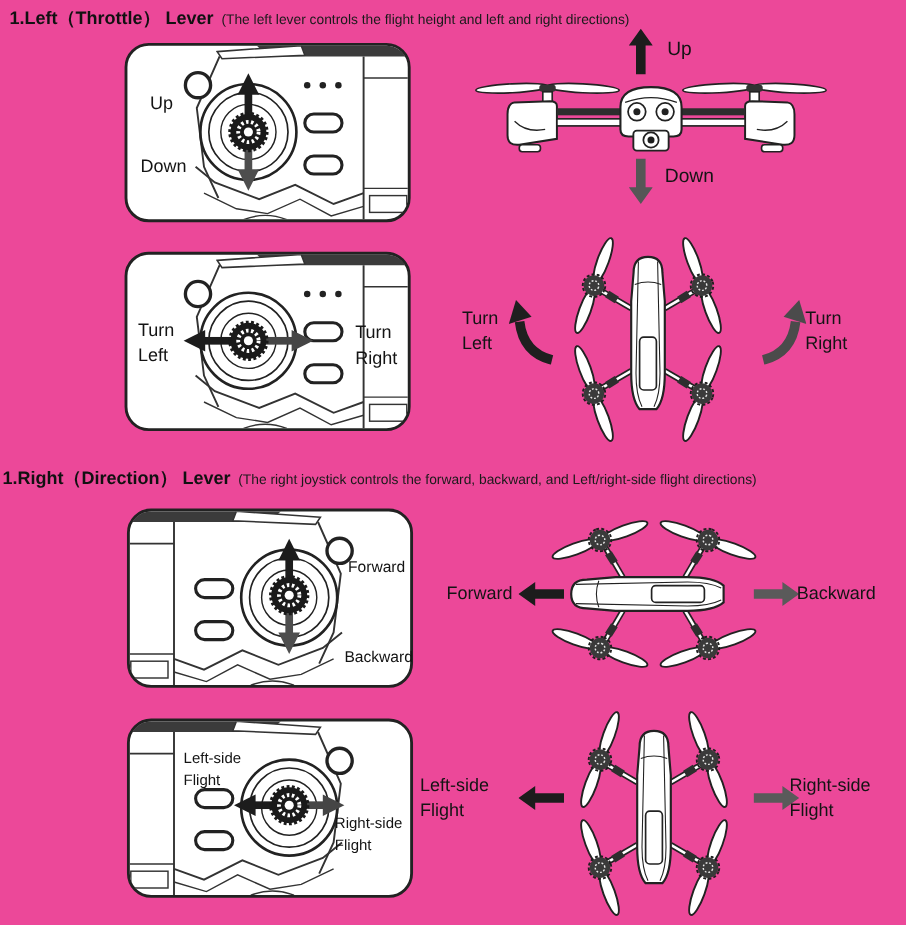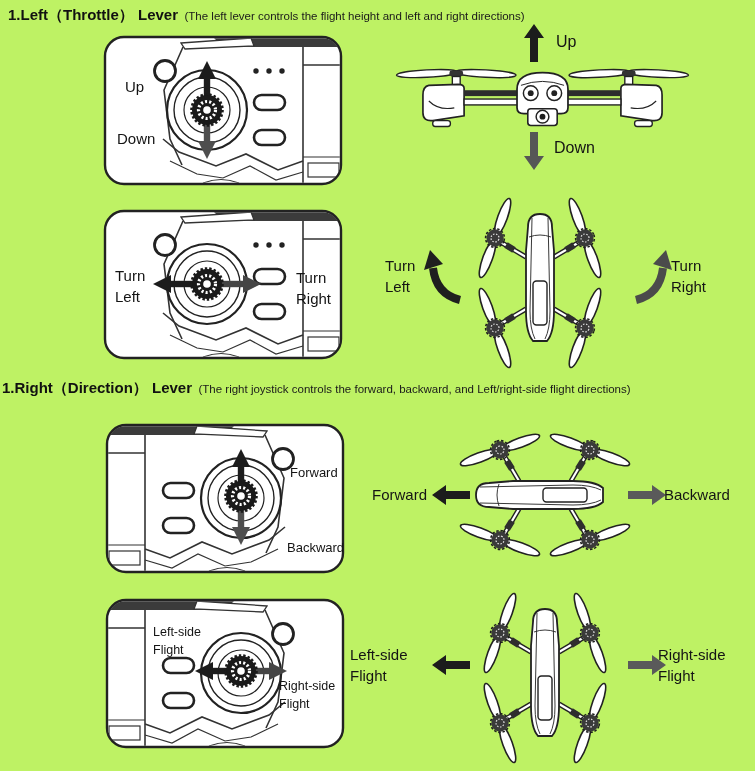--- a/index.html
+++ b/index.html
@@ -1,17 +1,17 @@
 <!DOCTYPE html>
 <html><head>
 <meta charset="utf-8">
 <style>
   html,body{margin:0;padding:0;background:#fff;}
   #page{
-    position:relative;width:755px;height:771px;background:#bef264;overflow:hidden;
+    position:relative;width:755px;height:771px;background:#ec4899;overflow:hidden;
     font-family:"Liberation Sans",sans-serif;color:#141414;
   }
   .abs{position:absolute;}
   .heading{position:absolute;white-space:nowrap;}
   .h-main{font-size:15px;font-weight:bold;color:#111;}
   .h-note{font-size:11.5px;font-weight:normal;color:#1a1a1a;margin-left:2px;}
   .box{position:absolute;width:240px;height:151px;}
   .box svg{position:absolute;left:0;top:0;}
   .lbl{
     position:absolute;font-size:15px;line-height:1.38;color:#141414;
@@ -205,21 +205,21 @@
     <path d="M36,52 Q12,46 9,20" fill="none" stroke="#1f1f1f" stroke-width="8"></path>
     <polygon points="6,2 0,22 19,16" fill="#1f1f1f"></polygon>
     </svg>
   <svg class="abs" style="left:630px;top:248px" width="42" height="56" viewBox="0 0 42 56">
     <path d="M6,52 Q30,46 33,20" fill="none" stroke="#4b4b4b" stroke-width="8"></path>
     <polygon points="36,2 23,16 42,22" fill="#4b4b4b"></polygon>
     </svg>
   <div class="lbl" style="left:671px;top:256px">Turn
 Right</div>
 
-  <div class="heading" style="left:2px;top:379px">
+  <div class="heading" style="left:2px;top:389px">
     <span class="h-main">1.Right（Direction） Lever</span>
     <span class="h-note">(The right joystick controls the forward, backward, and Left/right-side flight directions)</span>
   </div>
 
   <div class="box" style="left:105px;top:423px">
     <svg width="240" height="151" viewBox="0 0 240 151">
       <use href="#ctrlBody" transform="translate(240 0) scale(-1 1)"></use>
       <g>
         <rect x="132.8" y="40" width="6.4" height="33" fill="#1c1c1c"></rect>
         <rect x="132.8" y="73" width="6.4" height="33" fill="#4e4e4e"></rect>

